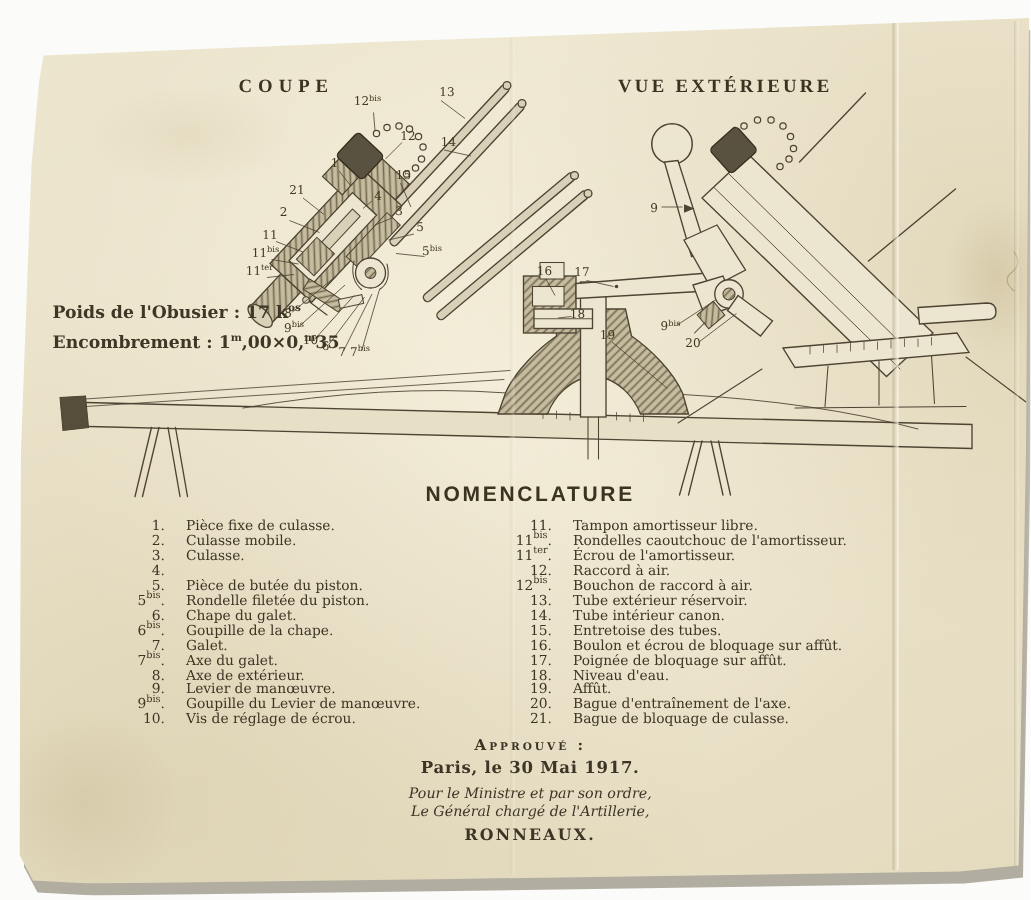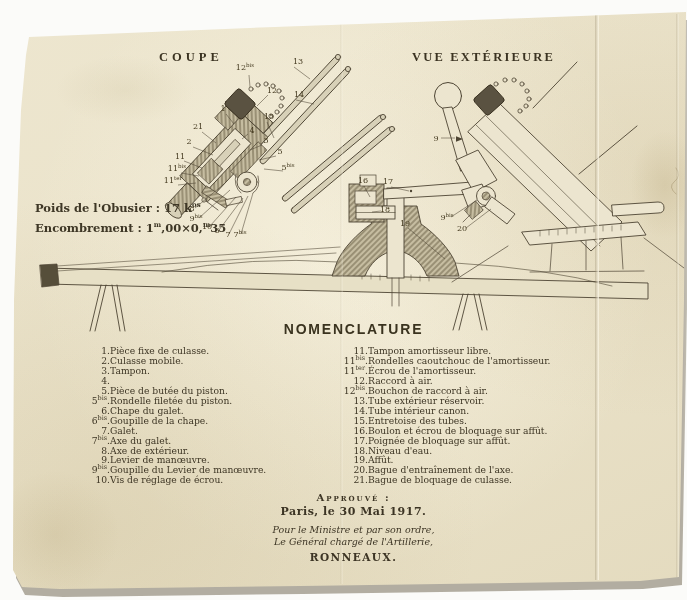--- a/index.html
+++ b/index.html
@@ -33,21 +33,21 @@
   .stats{position:absolute;left:35px;top:198px;font-size:11.5px;font-weight:600;line-height:20px;color:#3e3726;}
   .stats sup{font-size:7px;}
   .nomo{position:absolute;left:10px;top:321px;width:687px;text-align:center;
     font-family:"Liberation Sans",sans-serif;font-weight:bold;font-size:14px;letter-spacing:1.8px;color:#3a331f;}
   .columns{position:absolute;top:346px;left:0;width:687px;font-size:9.2px;line-height:9.95px;color:#3d3524;}
   .col{position:absolute;top:0;}
   .col.left{left:78px;width:262px;}
   .col.right{left:336px;width:300px;}
   .part-row{display:flex;}
   .part-row .num{width:32px;text-align:right;flex:none;}
-  .part-row .lbl{margin-left:0;}
+  .part-row .lbl{margin-left:14px;}
   sup{font-size:6.5px;line-height:0;}
   .approval{position:absolute;top:492px;left:10px;width:687px;text-align:center;color:#3c3424;}
   .approuve{font-variant:small-caps;letter-spacing:2px;font-size:10px;font-weight:600;}
   .paris{margin-top:2px;font-weight:bold;font-size:11px;letter-spacing:.5px;}
   .it{font-style:italic;font-size:9.5px;line-height:12px;}
   .it.first{margin-top:6px;}
   .sig{margin-top:3px;font-weight:bold;font-size:10.5px;letter-spacing:1.5px;}
 </style>
 </head>
 <body>
@@ -298,21 +298,21 @@
           <div class="part-row">
             <span class="num">1.</span>
             <span class="lbl">Pièce fixe de culasse.</span>
           </div>
           <div class="part-row">
             <span class="num">2.</span>
             <span class="lbl">Culasse mobile.</span>
           </div>
           <div class="part-row">
             <span class="num">3.</span>
-            <span class="lbl">Tampon.</span>
+            <span class="lbl">Culasse.</span>
           </div>
           <div class="part-row">
             <span class="num">4.</span>
           </div>
           <div class="part-row">
             <span class="num">5.</span>
             <span class="lbl">Pièce de butée du piston.</span>
           </div>
           <div class="part-row">
             <span class="num">5<sup>bis</sup>.</span>

